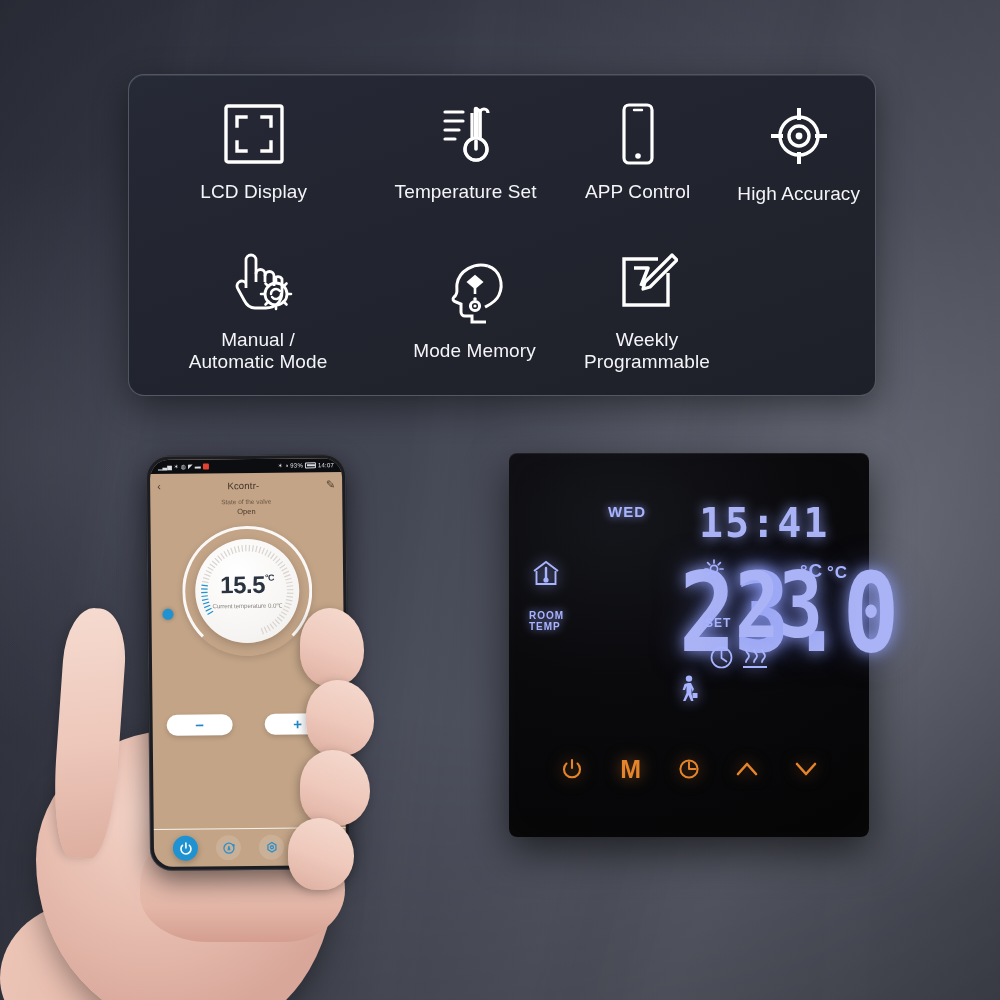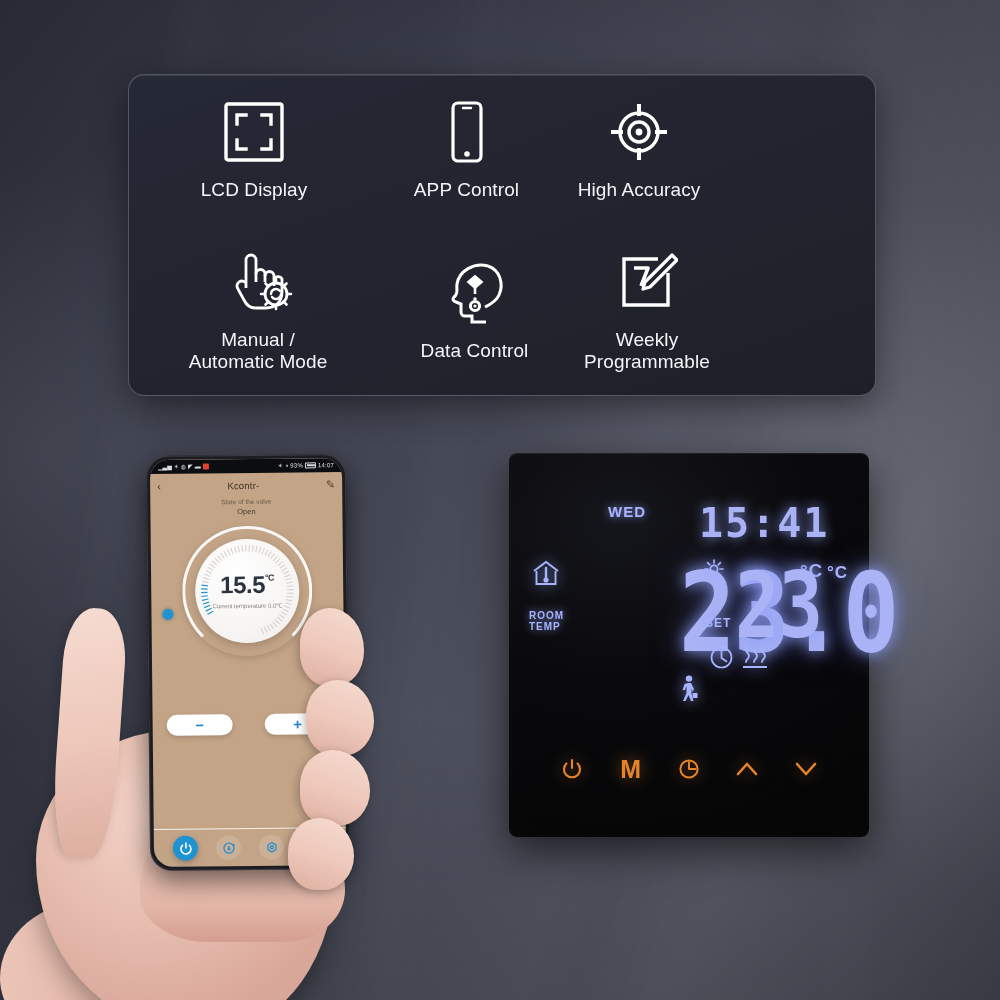--- a/index.html
+++ b/index.html
@@ -293,20 +293,33 @@
     <div class="feat">
       <div class="feat-ico">
         <svg width="64" height="64" viewBox="0 0 64 64" fill="none" stroke="#fff" stroke-width="3.4">
           <rect x="4" y="4" width="56" height="56" rx="2"></rect>
           <path d="M15 24V15h9M40 15h9v9M49 40v9h-9M24 49h-9v-9" stroke-width="3.4" stroke-linecap="square"></path>
         </svg>
       </div>
       <div class="feat-label">LCD Display</div>
     </div>
 
+    <div class="feat">
+      <div class="feat-ico">
+        <svg width="62" height="66" viewBox="0 0 62 66" fill="none" stroke="#fff" stroke-width="3.2">
+          <path d="M41 8v28" stroke-width="4.6" stroke-linecap="round"></path>
+          <path d="M41 8a4 4 0 0 1 4 4v26" stroke-width="3.2"></path>
+          <path d="M37 12v26a11 11 0 1 0 8 0V12a4 4 0 0 1 8 0" fill="none"></path>
+          <circle cx="41" cy="48" r="11"></circle>
+          <path d="M41 40v8" stroke-width="3.6" stroke-linecap="round"></path>
+          <path d="M10 11h18M10 20h18M10 29h14M10 38h10" stroke-width="3.2" stroke-linecap="round"></path>
+        </svg>
+      </div>
+      <div class="feat-label">Temperature Set</div>
+    </div>
 
     <div class="feat">
       <div class="feat-ico">
         <svg width="40" height="62" viewBox="0 0 40 62" fill="none" stroke="#fff" stroke-width="3.2">
           <rect x="6" y="2" width="28" height="58" rx="5"></rect>
           <path d="M16 7h8" stroke-width="2.4" stroke-linecap="round"></path>
           <circle cx="20" cy="53" r="2.8" fill="#fff" stroke="none"></circle>
         </svg>
       </div>
       <div class="feat-label">APP Control</div>
@@ -349,21 +362,21 @@
         <svg width="62" height="66" viewBox="0 0 62 66" fill="none" stroke="#fff" stroke-width="3">
           <path d="M44 6c-14-4-29 5-31 18-1 6 2 9-3 13-2 2-1 4 2 5l5 2v8a4 4 0 0 0 4 4h7v6h14"></path>
           <path d="M44 6c12 4 16 18 11 29-3 7-10 10-14 12"></path>
           <path d="M31 16l7 6-7 6-7-6z" fill="#fff" stroke="#fff" stroke-width="2"></path>
           <path d="M31 28v6" stroke-width="2.6"></path>
           <circle cx="31" cy="39" r="1.8" fill="#fff" stroke="none"></circle>
           <circle cx="31" cy="46" r="4.6"></circle>
           <circle cx="31" cy="46" r="1.6" fill="#fff" stroke="none"></circle>
         </svg>
       </div>
-      <div class="feat-label">Data Control</div>
+      <div class="feat-label">Mode Memory</div>
     </div>
 
     <div class="feat">
       <div class="feat-ico">
         <svg width="62" height="62" viewBox="0 0 62 62" fill="none" stroke="#fff" stroke-width="3.4">
           <path d="M52 22v32H8V8h34"></path>
           <path d="M18 17h14l-7 18" stroke-width="3.6" stroke-linejoin="round"></path>
           <path d="M56 4l5 5-27 27-7 2 2-7z" fill="none" stroke-width="3.2" stroke-linejoin="round"></path>
         </svg>
       </div>

